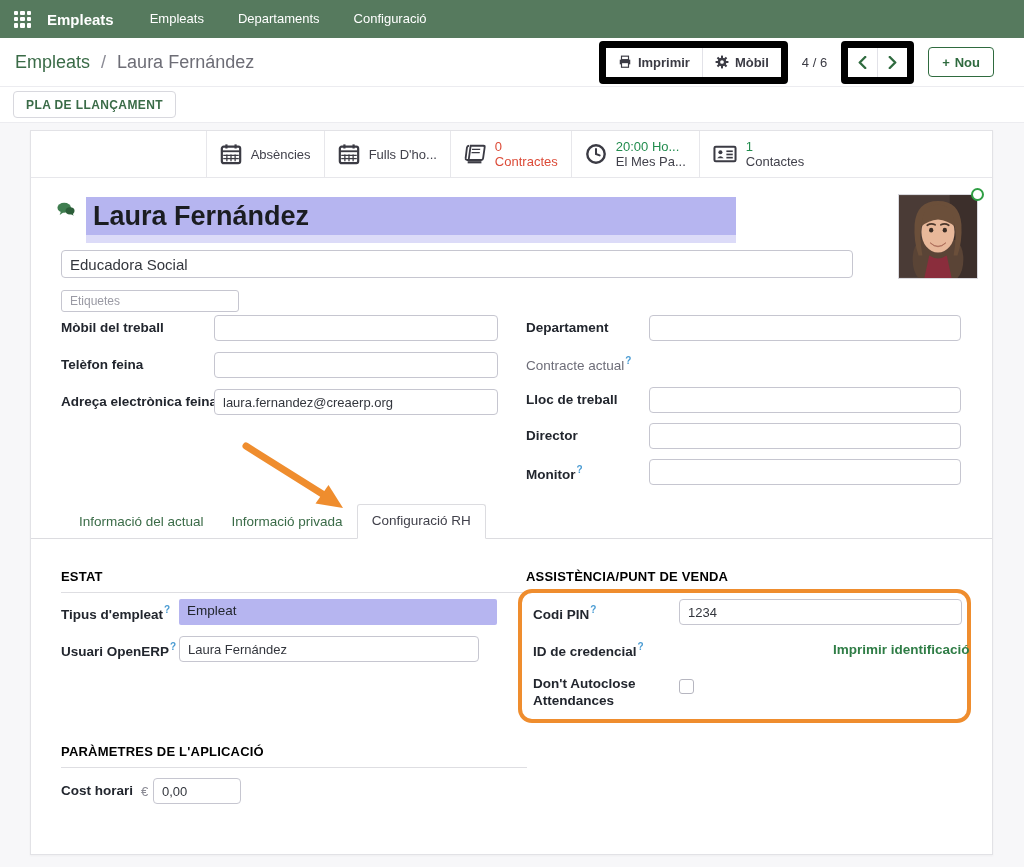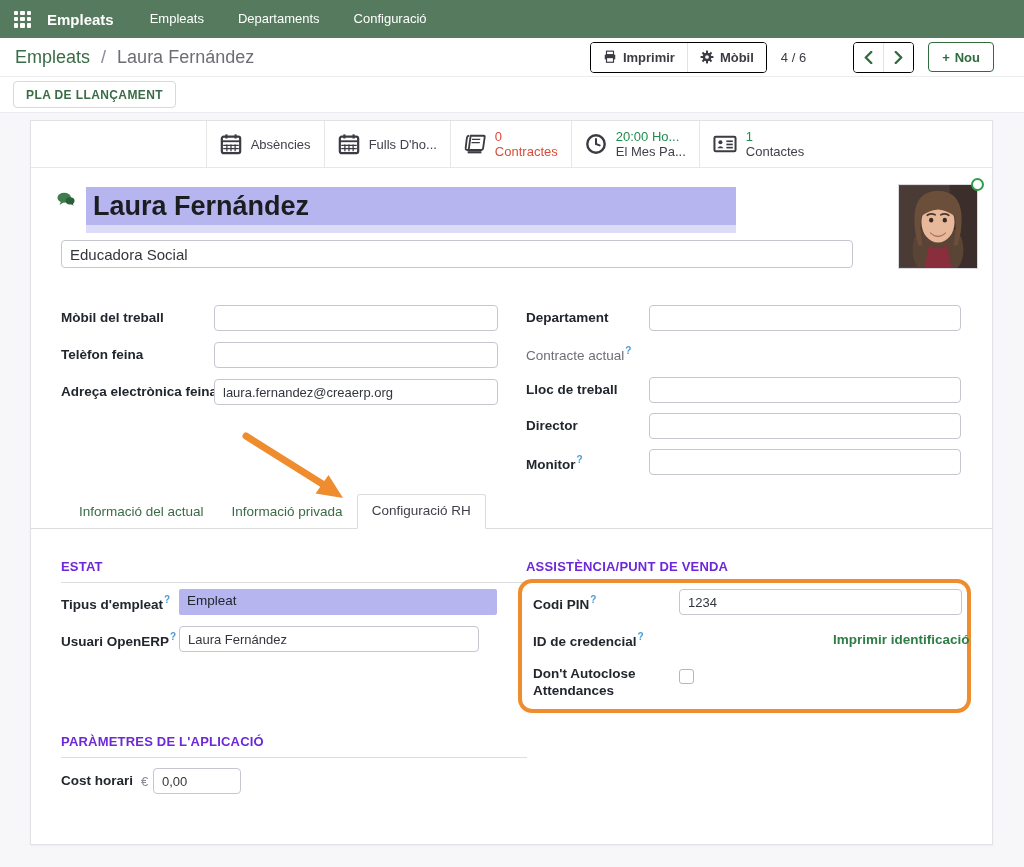--- a/index.html
+++ b/index.html
@@ -9,30 +9,30 @@
   
   .navbar { height:38px; background:#567a5e; display:flex; align-items:center;
     padding:0 14px; gap:10px; color:#fff; }
   .grid-icon { width:17px; height:17px; display:grid;
     grid-template-columns:repeat(3,1fr); gap:2px; }
   .grid-icon span { background:#fff; border-radius:1px; }
   .nav-app { font-size:15px; font-weight:700; margin:0 14px 0 6px; }
   .nav-item { font-size:13px; padding:0 12px; line-height:38px; cursor:pointer; }
 
   
-  .crumbrow { height:39px; background:#fff; display:flex; align-items:center;
+  .crumbrow { height:49px; background:#fff; display:flex; align-items:center;
     justify-content:space-between; padding:0 30px 0 15px;
     border-bottom:1px solid #ececf0; }
   .crumb { font-size:18px; }
   .crumb .parent { color:#3a6b47; cursor:pointer; }
   .crumb .sep { color:#8a8a94; margin:0 6px; }
   .crumb .current { color:#6d6d76; }
   .crumb-actions { display:flex; align-items:center; gap:14px; }
-  .btn-group { display:flex; border:1px solid #000000; border-radius:4px;
-    overflow:hidden; background:#e5e5e5;margin-left:33px; }
+  .btn-group { display:flex; border:7px solid #000000; border-radius:4px;
+    overflow:hidden; background:#e5e5e5; }
   .hbtn { display:inline-flex; align-items:center; gap:6px; height:29px;
     padding:0 12px; background:#fff; font-size:13px; color:#3b3b44;
     border:none; cursor:pointer; font-family:inherit; font-weight:600; }
   .btn-group .hbtn + .hbtn { border-left:1px solid #e2e2e8; }
   .pager-count { font-size:13px; color:#3b3b44; }
   .pager-group .hbtn { padding:0 9px; }
   .btn-new { display:inline-flex; align-items:center; gap:5px; height:30px;
     padding:0 13px; border:1px solid #2f6b3f; border-radius:4px; background:#fff;
     color:#2f6b3f; font-size:13px; font-weight:700; cursor:pointer; font-family:inherit; }
 
@@ -81,21 +81,21 @@
 
   
   .tabbar { position:absolute; left:0; right:0; top:374px; height:34px;
     border-bottom:1px solid #dcdce0; display:flex; align-items:flex-end;
     padding-left:34px; }
   .tab { font-size:13.5px; color:#3a6b47; padding:8px 14px 9px; cursor:pointer; }
   .tab.active { color:#41414b; background:#fff; border:1px solid #dcdce0;
     border-bottom:1px solid #fff; border-radius:3px 3px 0 0; margin-bottom:-1px;
     padding-bottom:10px; }
 
-  .sect-title { font-weight:700; font-size:13px; color:#6d28d9;
+  .sect-title { font-weight:700; font-size:13px; color:#000000;
     border-bottom:1px solid #dedee2; padding-bottom:8px; letter-spacing:.2px; }
   .sel-val { background:#b6b5f0; font-size:13.5px; color:#22262e;
     padding:4px 8px; border-radius:2px; }
   .green-link { color:#2f7d46; font-weight:700; font-size:13.5px; cursor:pointer; }
   .checkbox { width:15px; height:15px; border:1.5px solid #b6b6c0;
     border-radius:3px; background:#fff; cursor:pointer; }
   .currency { color:#8a8a94; font-size:13px; }
 
   
   .annot { pointer-events:none; }
@@ -273,20 +273,21 @@
       <ellipse cx="47" cy="36" rx="2.2" ry="2.5" fill="#3a2c24"></ellipse>
       <path d="M29 31 Q33 28.5 37 30.5" fill="none" stroke="#4c382c" stroke-width="1.8" stroke-linecap="round"></path>
       <path d="M43 30.5 Q47 28.5 51 31" fill="none" stroke="#4c382c" stroke-width="1.8" stroke-linecap="round"></path>
       <path d="M32 49 Q40 57 48 49 Q44 52.5 40 52.5 Q36 52.5 32 49 Z" fill="#fff" stroke="#b0705a" stroke-width="1"></path>
       <path d="M31 62 Q40 68 49 62 L54 85 L26 85 Z" fill="#8a2d3c"></path>
     </svg>
     <span class="status-dot"></span>
   </div>
 
   <input class="inp abs" style="left: 30px; top: 119px; width: 792px; height: 28px; font-size: 15px;" value="Educadora Social">
+  <input class="inp abs" style="left: 30px; top: 159px; width: 178px; height: 22px; font-size: 12px; border-radius: 3px;" placeholder="Etiquetes">
 
   <span class="lbl abs" style="left:30px; top:189px;">Mòbil del treball</span>
   <input class="inp abs" style="left: 183px; top: 184px; width: 284px; height: 26px;" value="">
 
   <span class="lbl abs" style="left:30px; top:226px;">Telèfon feina</span>
   <input class="inp abs" style="left: 183px; top: 221px; width: 284px; height: 26px;" value="">
 
   <span class="lbl abs" style="left:30px; top:263px;">Adreça electrònica feina</span>
   <input class="inp abs" style="left: 183px; top: 258px; width: 284px; height: 26px;" value="laura.fernandez@creaerp.org">
 

